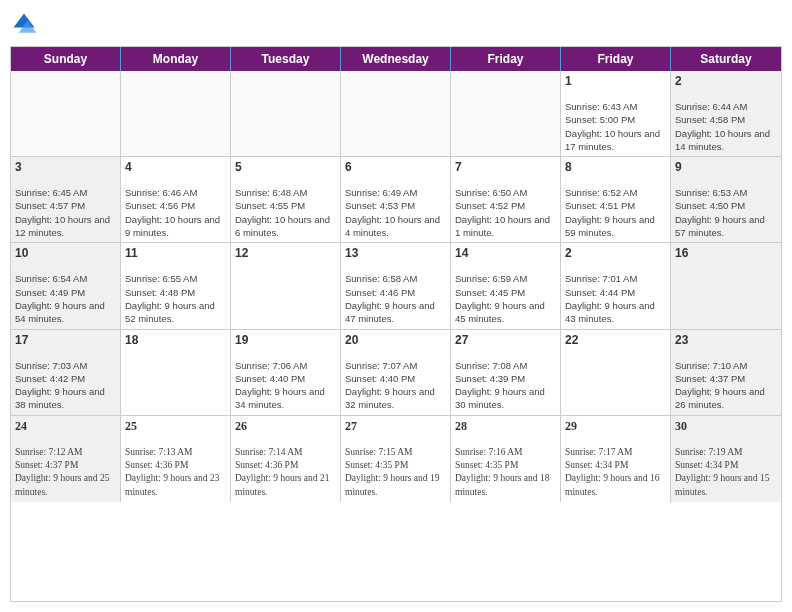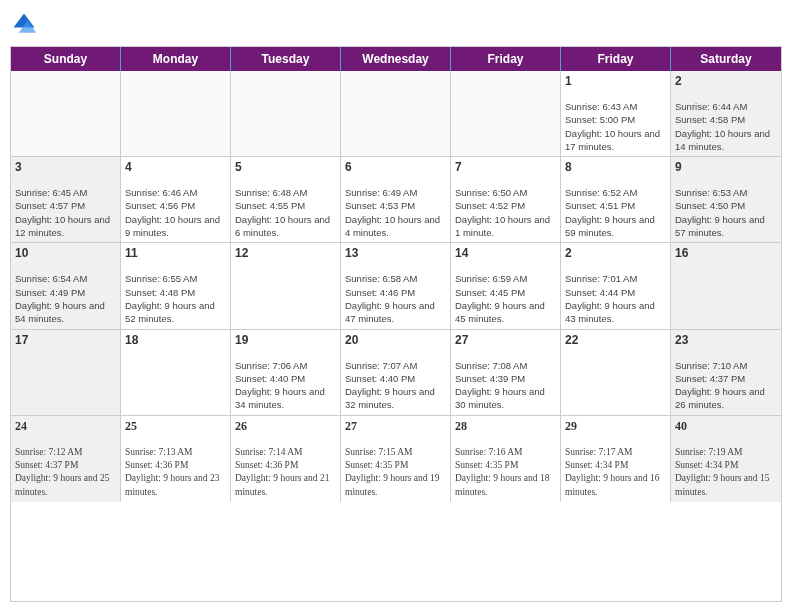--- a/index.html
+++ b/index.html
@@ -207,20 +207,21 @@
             <span class="day-num">2</span>
             <div class="day-info">Sunrise: 7:01 AM<br>Sunset: 4:44 PM<br>Daylight: 9 hours and 43 minutes.</div>
           </div>
           <div class="cal-cell shaded">
             <span class="day-num">16</span>
           </div>
         </div>
         <div class="cal-row">
           <div class="cal-cell shaded">
             <span class="day-num">17</span>
+            <div class="day-info">Sunrise: 7:03 AM<br>Sunset: 4:42 PM<br>Daylight: 9 hours and 38 minutes.</div>
           </div>
           <div class="cal-cell">
             <span class="day-num">18</span>
           </div>
           <div class="cal-cell">
             <span class="day-num">19</span>
             <div class="day-info">Sunrise: 7:06 AM<br>Sunset: 4:40 PM<br>Daylight: 9 hours and 34 minutes.</div>
           </div>
           <div class="cal-cell">
             <span class="day-num">20</span>
@@ -257,19 +258,19 @@
           </div>
           <div class="cal-cell">
             <span class="day-num">28</span>
             <div class="day-info">Sunrise: 7:16 AM<br>Sunset: 4:35 PM<br>Daylight: 9 hours and 18 minutes.</div>
           </div>
           <div class="cal-cell">
             <span class="day-num">29</span>
             <div class="day-info">Sunrise: 7:17 AM<br>Sunset: 4:34 PM<br>Daylight: 9 hours and 16 minutes.</div>
           </div>
           <div class="cal-cell shaded">
-            <span class="day-num">40</span>
+            <span class="day-num">30</span>
             <div class="day-info">Sunrise: 7:19 AM<br>Sunset: 4:34 PM<br>Daylight: 9 hours and 15 minutes.</div>
           </div>
         </div>
       </div>
   </div>
 </div>
 
 </body></html>

